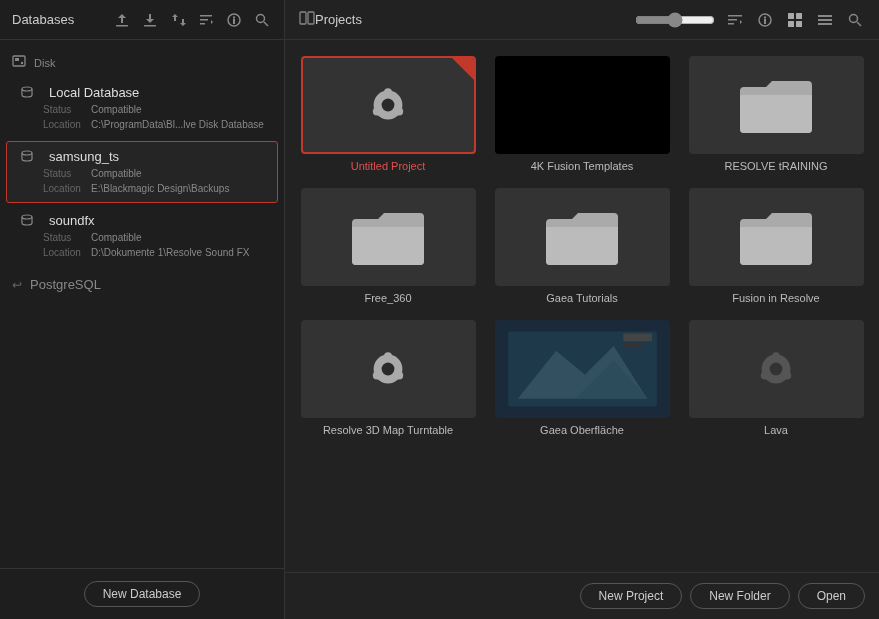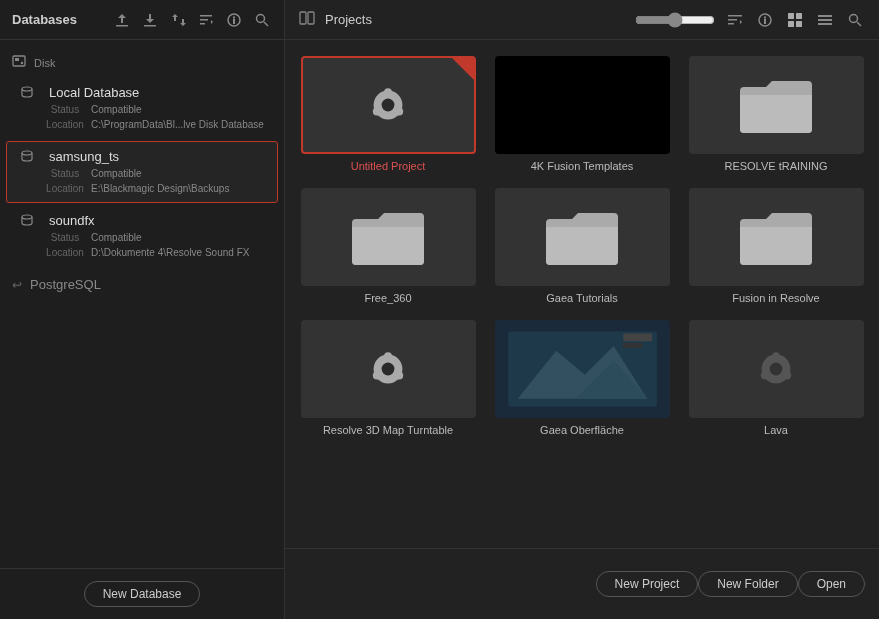--- a/index.html
+++ b/index.html
@@ -27,21 +27,21 @@
       display: flex;
       align-items: center;
       justify-content: space-between;
       padding: 8px 12px;
       border-bottom: 1px solid #333;
       height: 40px;
     }
 
     .left-header-title {
       font-size: 13px;
-      font-weight: 700;
+      font-weight: 400;
       color: #ccc;
     }
 
     .left-header-icons {
       display: flex;
       gap: 8px;
       align-items: center;
     }
 
     .icon-btn {
@@ -106,21 +106,20 @@
     }
 
     .db-item-name {
       font-size: 13px;
       font-weight: 500;
       color: #ddd;
     }
 
     .db-item-meta {
       padding-left: 24px;
-      text-align: center;
     }
 
     .db-meta-row {
       display: flex;
       gap: 4px;
       font-size: 10px;
       color: #888;
       line-height: 1.5;
     }
 
@@ -173,21 +172,21 @@
       align-items: center;
       justify-content: space-between;
       padding: 8px 14px;
       border-bottom: 1px solid #333;
       height: 40px;
     }
 
     .right-header-left {
       display: flex;
       align-items: center;
-      gap: 10px;
+      gap: 0;
     }
 
     .panel-toggle-icon {
       color: #888;
       font-size: 14px;
       cursor: pointer;
     }
 
     .right-header-title {
       font-size: 13px;
@@ -280,25 +279,25 @@
       font-size: 11px;
       color: #bbb;
       text-align: center;
     }
 
     .project-label.selected-label {
       color: #e05050;
     }
 
     .right-footer {
-      padding: 22px 14px;
+      padding: 10px 14px;
       border-top: 1px solid #333;
       display: flex;
       justify-content: flex-end;
-      gap: 0;
+      gap: 8px;
     }
 
     .right-footer-btn {
       background: transparent;
       border: 1px solid #555;
       border-radius: 14px;
       color: #ccc;
       font-size: 12px;
       padding: 5px 18px;
       cursor: pointer;
@@ -429,21 +428,21 @@
         </span>
         <span class="db-item-name">soundfx</span>
       </div>
       <div class="db-item-meta">
         <div class="db-meta-row">
           <span class="db-meta-label">Status</span>
           <span class="db-meta-value">Compatible</span>
         </div>
         <div class="db-meta-row">
           <span class="db-meta-label">Location</span>
-          <span class="db-meta-value">D:\Dokumente 4\Resolve Sound FX</span>
+          <span class="db-meta-value">D:\Dokumente 1\Resolve Sound FX</span>
         </div>
       </div>
     </div>
       </div>
 
     <div class="postgres-item">
       <span style="font-size:12px; color:#666;">↩</span>
       <span>PostgreSQL</span>
     </div>
   </div>

